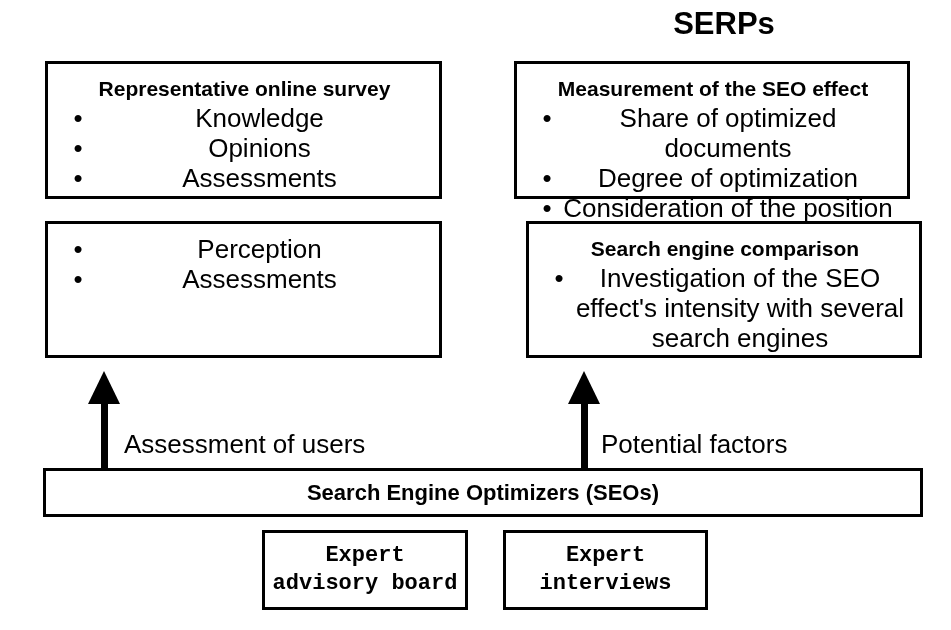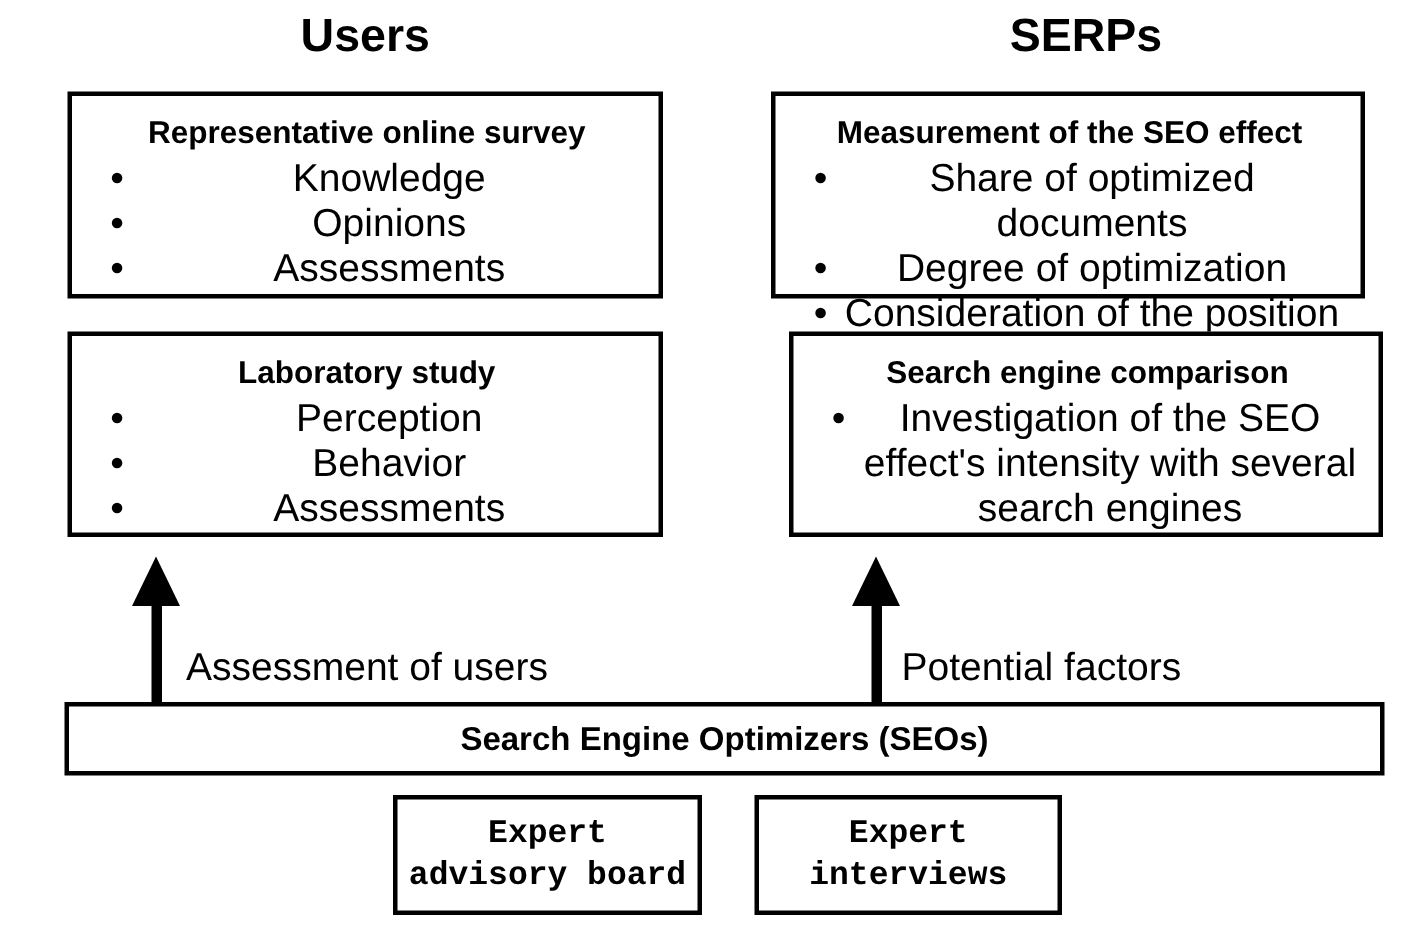--- a/index.html
+++ b/index.html
@@ -105,21 +105,20 @@
     font-family: Liberation Mono, monospace;
   }
   #box-advisory   { left: 262px; top: 530px; width: 206px; height: 80px; }
   #box-interviews { left: 503px; top: 530px; width: 205px; height: 80px; }
 </style>
 </head>
 <body>
 
 <div class="canvas">
 
-  <div class="col-header" id="header-users">Users</div>
   <div class="col-header" id="header-serps">SERPs</div>
 
   <div class="box info-box" id="box-survey">
     <div class="box-title">Representative online survey</div>
     <div class="bullet-row">
       <span class="bullet-glyph"></span>
       <span class="bullet-text">Knowledge</span>
     </div>
     <div class="bullet-row">
       <span class="bullet-glyph"></span>
@@ -141,28 +140,23 @@
       <span class="bullet-glyph"></span>
       <span class="bullet-text">Degree of optimization</span>
     </div>
     <div class="bullet-row">
       <span class="bullet-glyph"></span>
       <span class="bullet-text">Consideration of the position</span>
     </div>
   </div>
 
   <div class="box info-box" id="box-laboratory">
-    <div class="box-title">Laboratory study</div>
     <div class="bullet-row">
       <span class="bullet-glyph"></span>
       <span class="bullet-text">Perception</span>
-    </div>
-    <div class="bullet-row">
-      <span class="bullet-glyph"></span>
-      <span class="bullet-text">Behavior</span>
     </div>
     <div class="bullet-row">
       <span class="bullet-glyph"></span>
       <span class="bullet-text">Assessments</span>
     </div>
   </div>
 
   <div class="box info-box" id="box-comparison">
     <div class="box-title">Search engine comparison</div>
     <div class="bullet-row">

